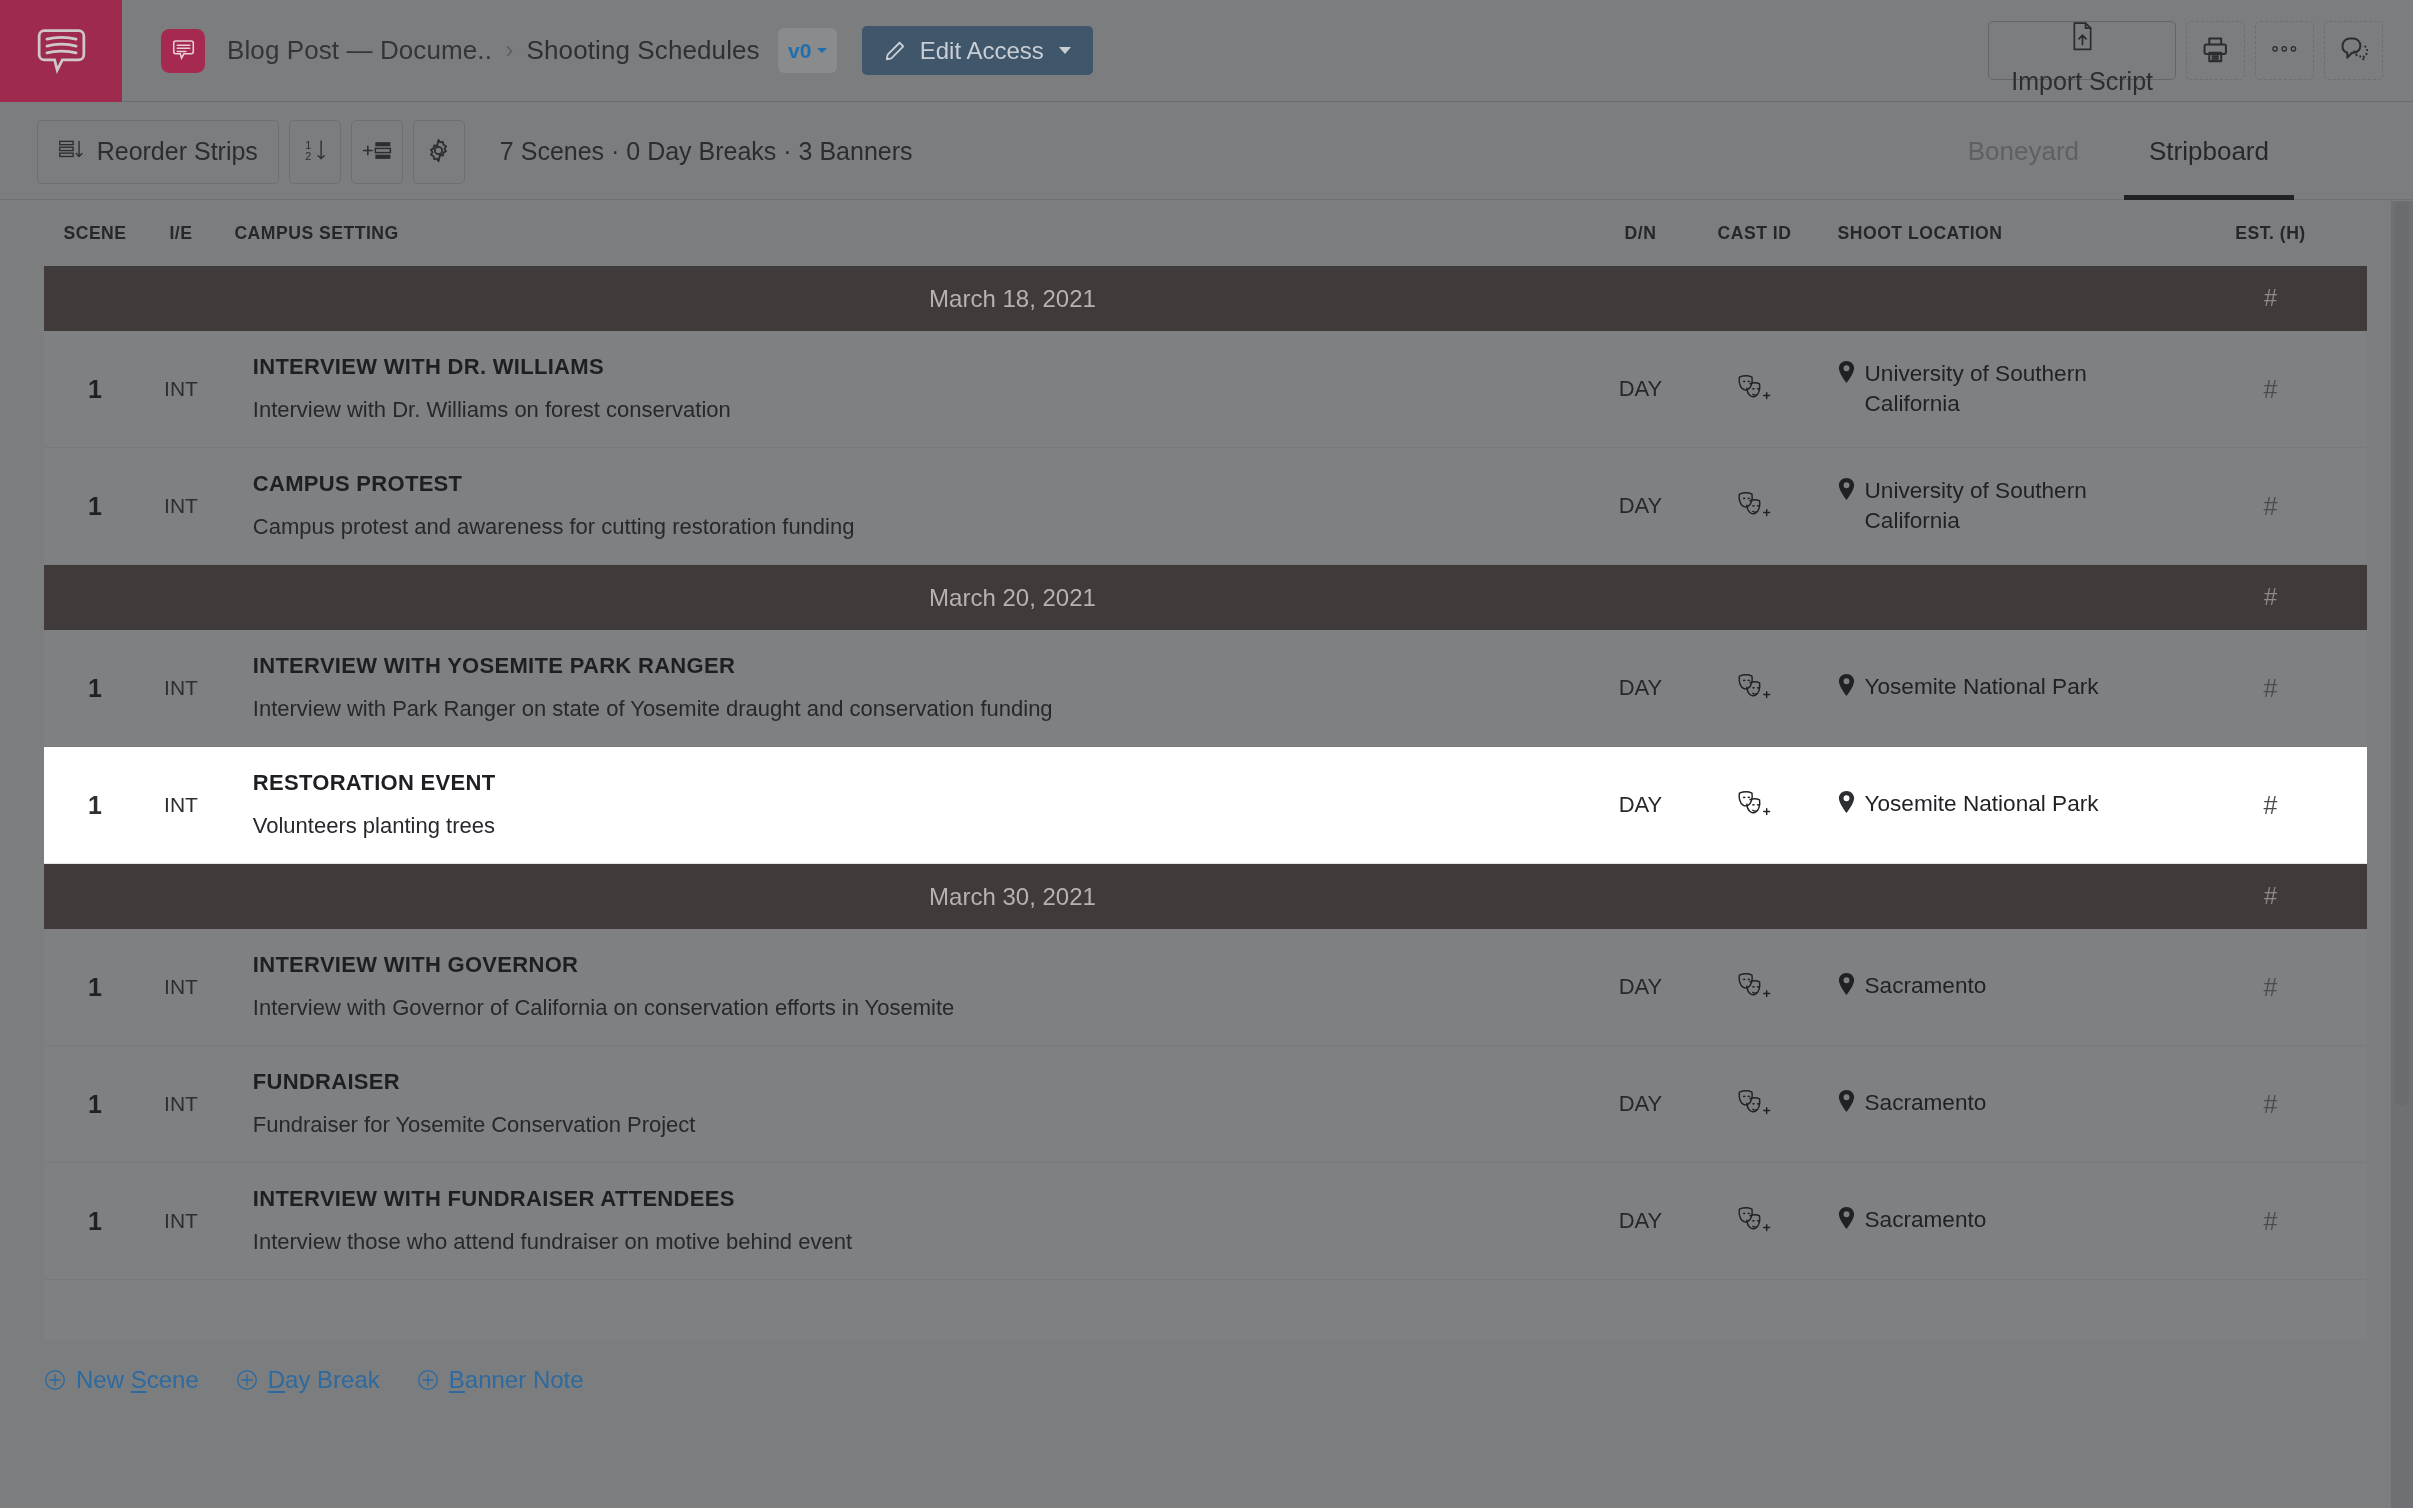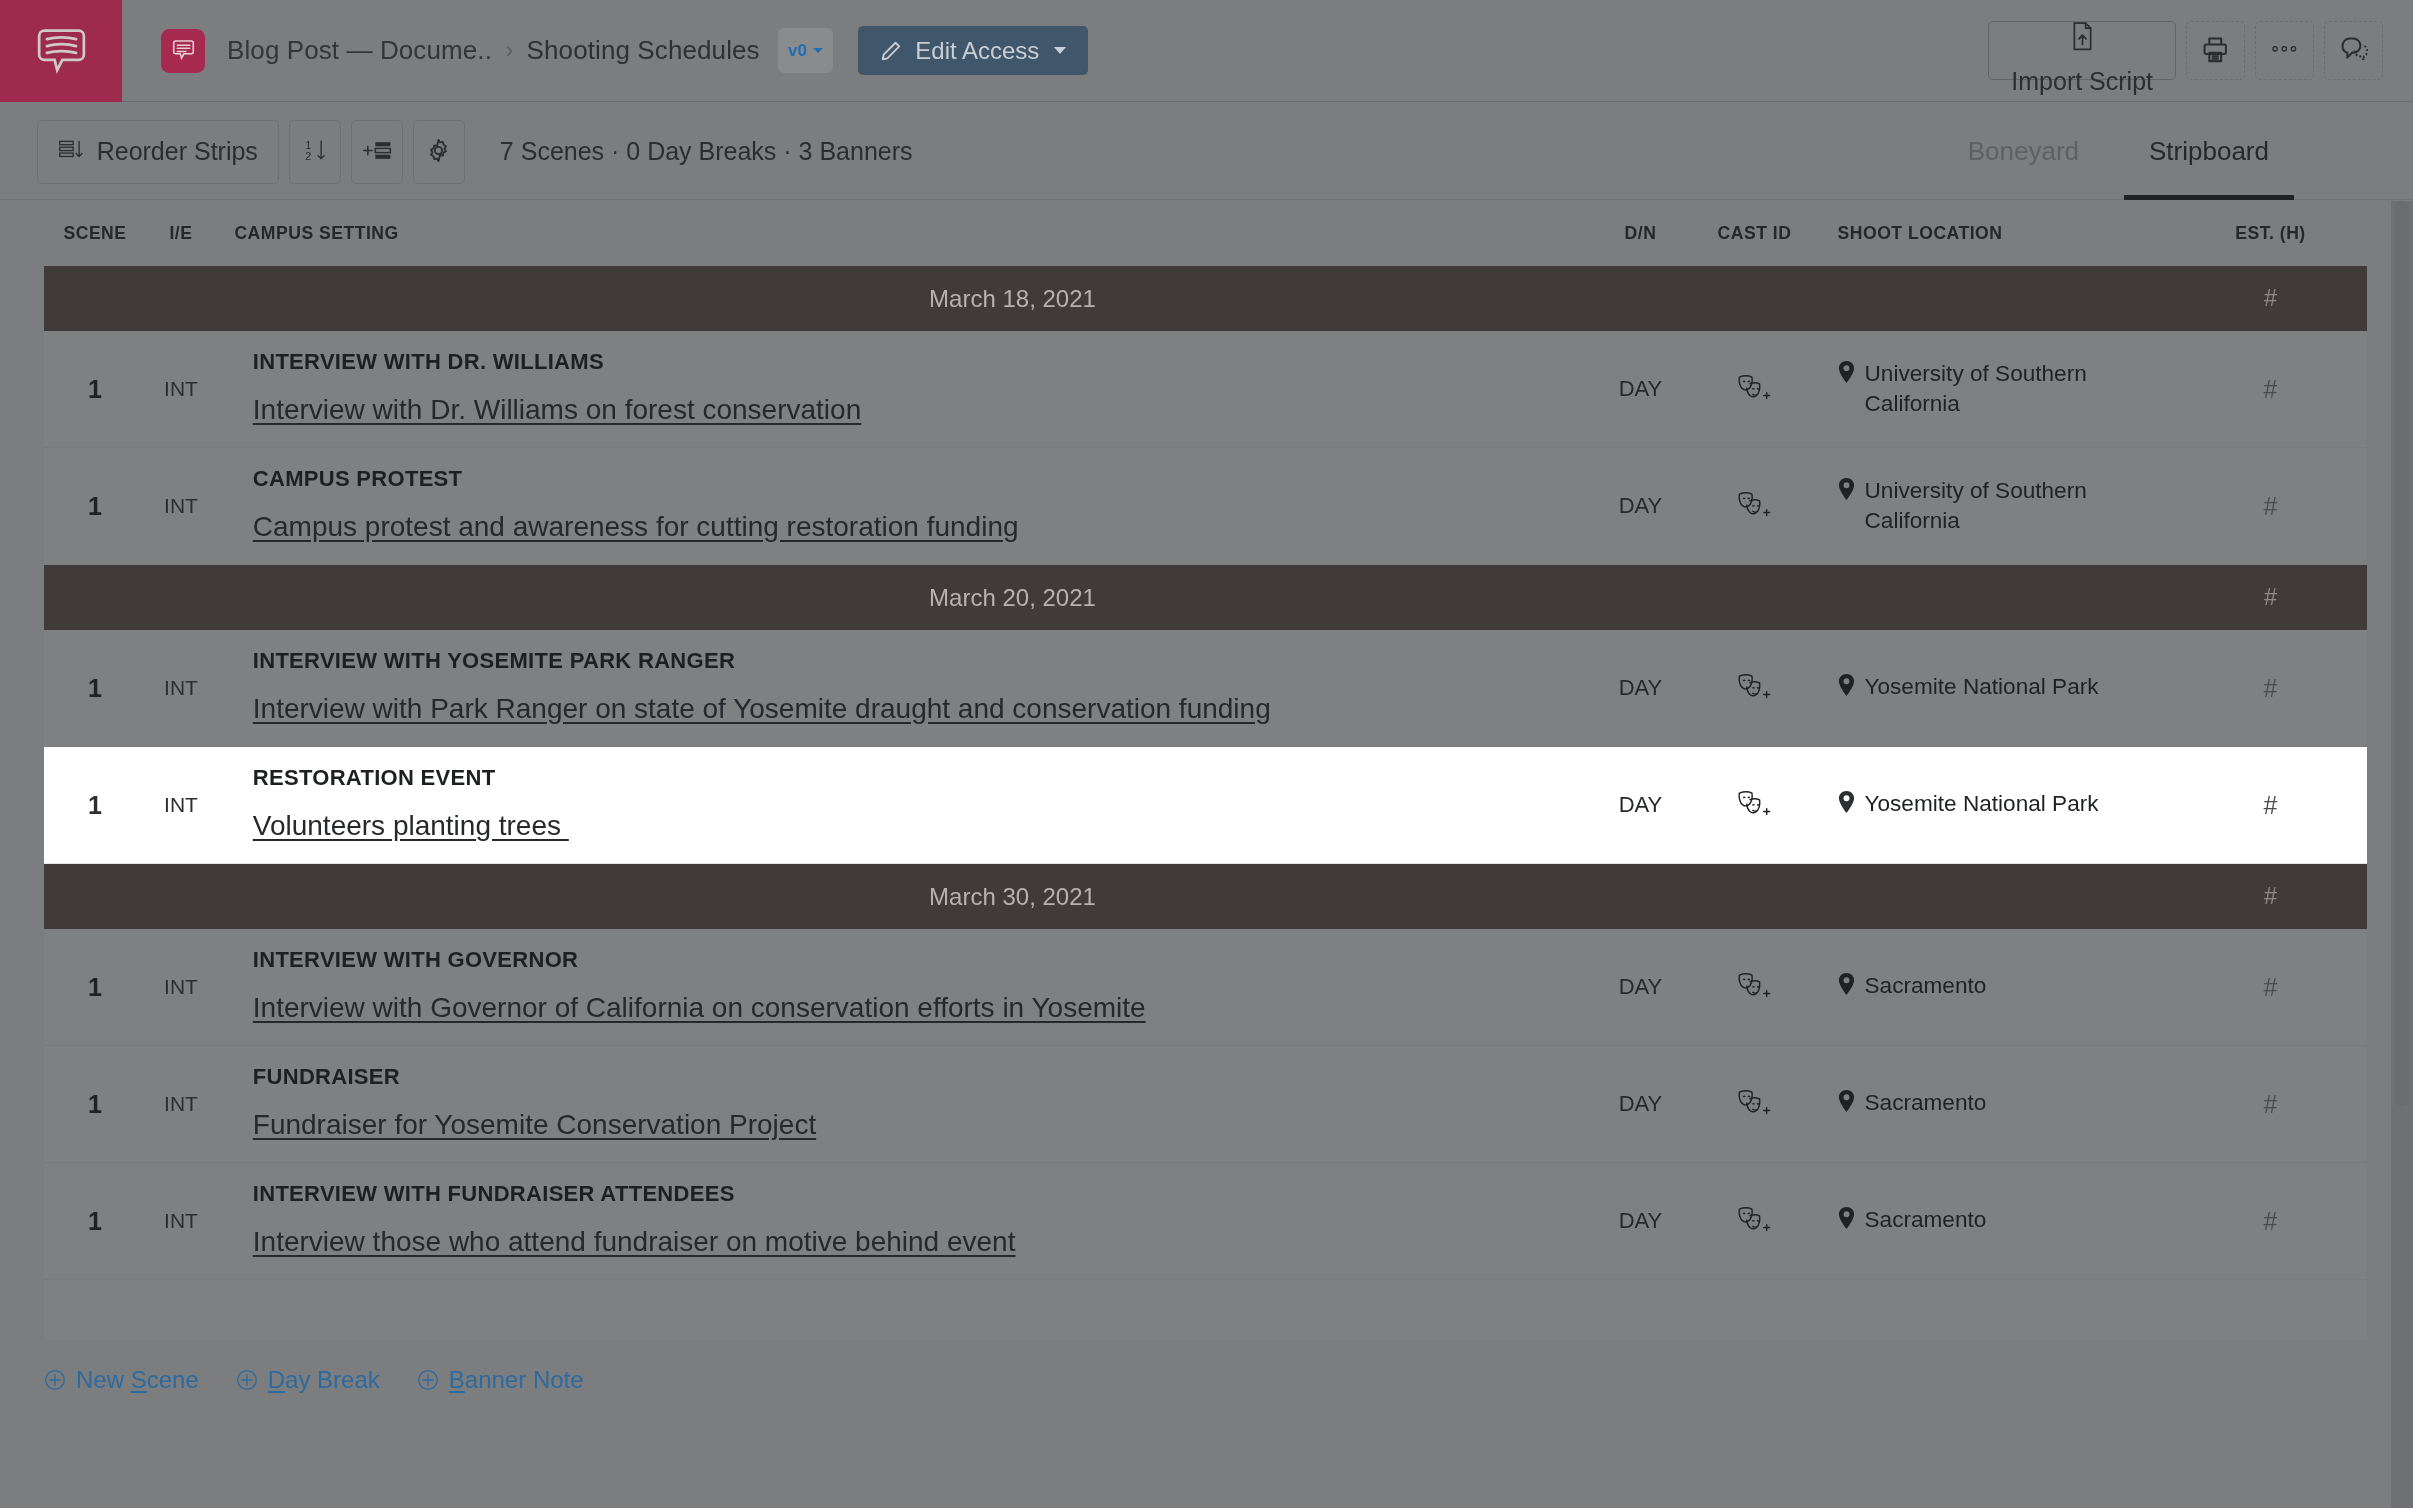--- a/index.html
+++ b/index.html
@@ -39,21 +39,21 @@
   .crumb.muted { color: #33353a; }
   .crumb-sep {
     display: inline-block; margin: 0 13.4px; color: #5d5f63;
     font-size: 23.5px; font-weight: 300;
   }
   .ver-badge {
     margin-left: 18.4px; height: 45px; min-width: 54px; border-radius: 5.9px;
     background: #8a8b8d; display: flex; align-items: center; justify-content: center;
     gap: 5.9px; padding: 0 10px;
   }
-  .ver-badge .vtext { font-size: 17px; color: #1f6fb0; font-weight: 700; }
+  .ver-badge .vtext { font-size: 21px; color: #1f6fb0; font-weight: 700; }
   .ver-badge .vchev { width: 0; height: 0; border-left: 5px solid transparent;
     border-right: 5px solid transparent; border-top: 5.9px solid #1f6fb0; }
   .edit-access {
     margin-left: 25px; height: 49px; border-radius: 5px; background: #3f566b;
     display: flex; align-items: center; gap: 13.4px; padding: 0 22px; cursor: pointer; justify-content: center;
   }
   .edit-access .lbl { color: #c9ced4; font-size: 24px; }
   .edit-access .pencil { width: 22px; height: 22px; }
   .edit-access .chev { width: 0; height: 0; border-left: 6.7px solid transparent;
     border-right: 6.7px solid transparent; border-top: 7.5px solid #c9ced4; margin-left: 1.7px; }
@@ -133,21 +133,21 @@
   .row.selected { background: #ffffff; border-bottom-color: #e4e4e4; }
   .row .scene-no { font-size: 25px; color: #1f2124; font-weight: 700; }
   .row.selected .scene-no { color: #2d2f33; }
   .row .ie { font-size: 21px; color: #2c2e31; }
   .setting-wrap { padding-left: 18.4px; }
   .set-title {
     font-size: 22px; font-weight: 700; color: #1d1f22; letter-spacing: 0.3px;
     line-height: 1.35; white-space: nowrap;
   }
   .set-desc {
-    font-size: 28px; color: #26282c; text-decoration: underline;
+    font-size: 22px; color: #26282c; 
     text-underline-offset: 4.2px; line-height: 1.5; margin-top: 12px;
     white-space: pre; cursor: pointer;
   }
   .dn { font-size: 22px; color: #26282c; }
   .cast-cell { display: flex; align-items: center; justify-content: center; cursor: pointer; }
   .loc-cell {
     display: flex; align-items: flex-start; gap: 10px; font-size: 22.6px; color: #1f2124;
     line-height: 1.32;
   }
   .loc-cell .pin { flex: none; margin-top: 1.7px; }

